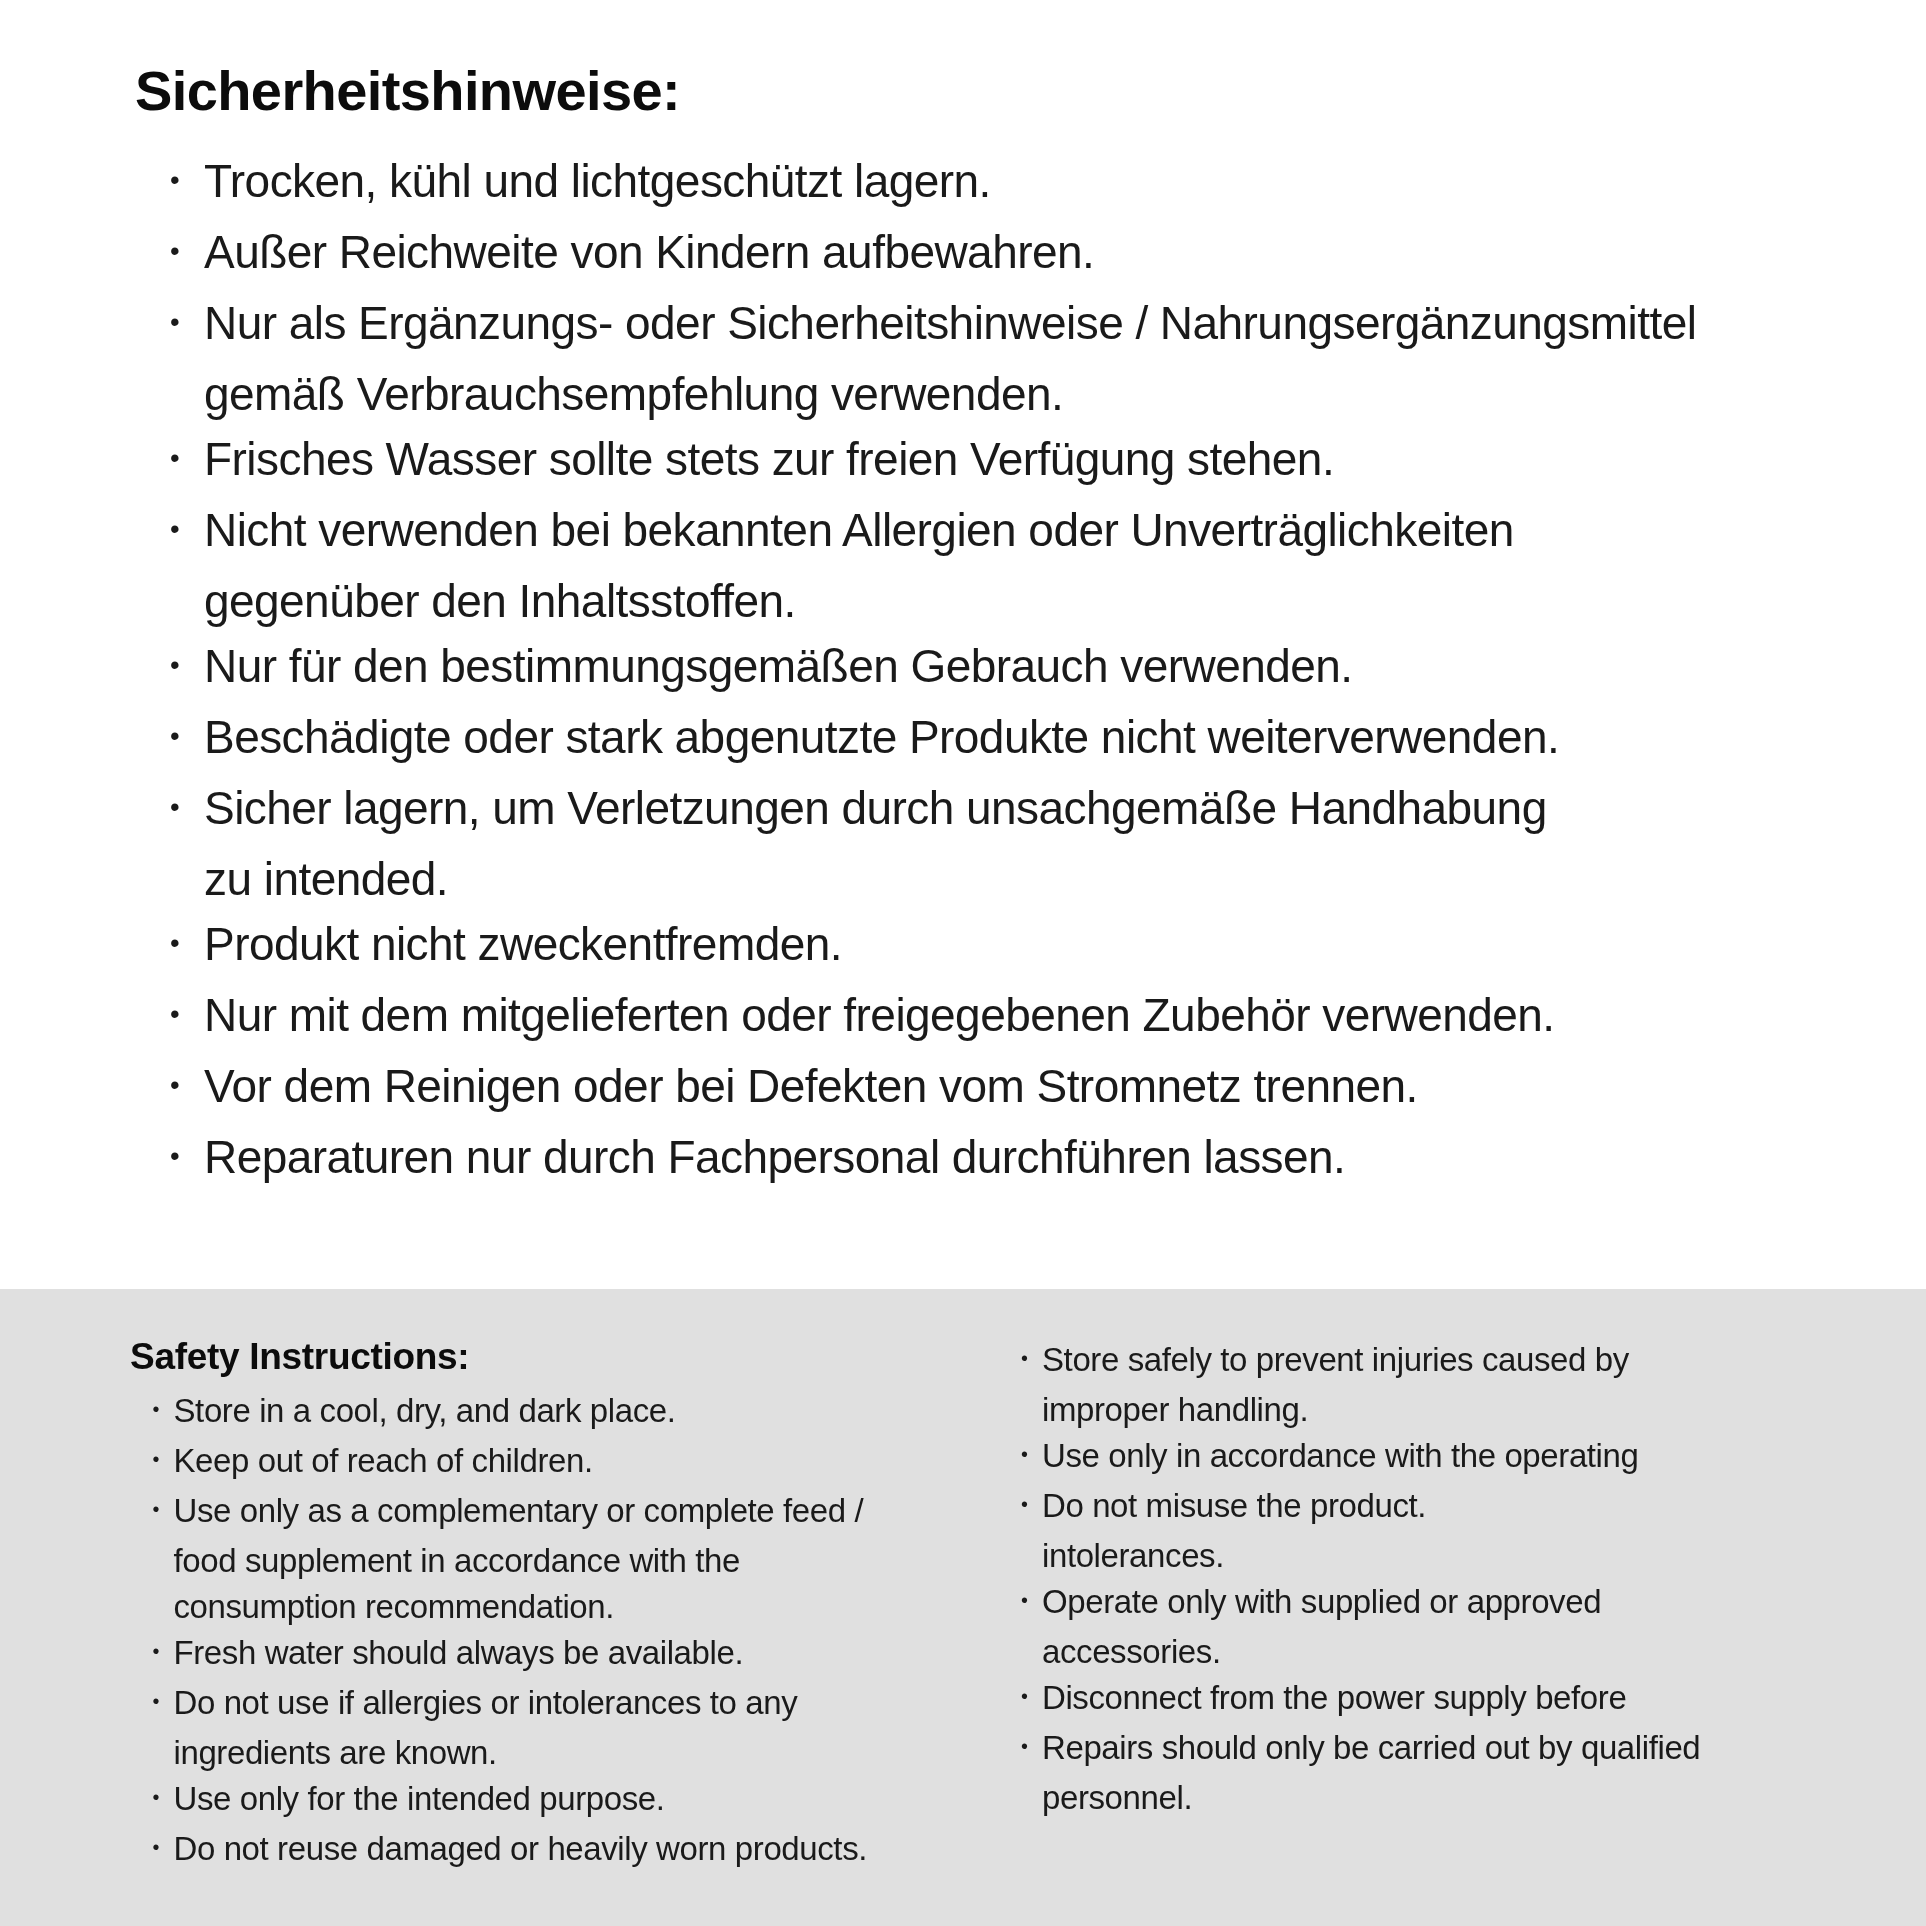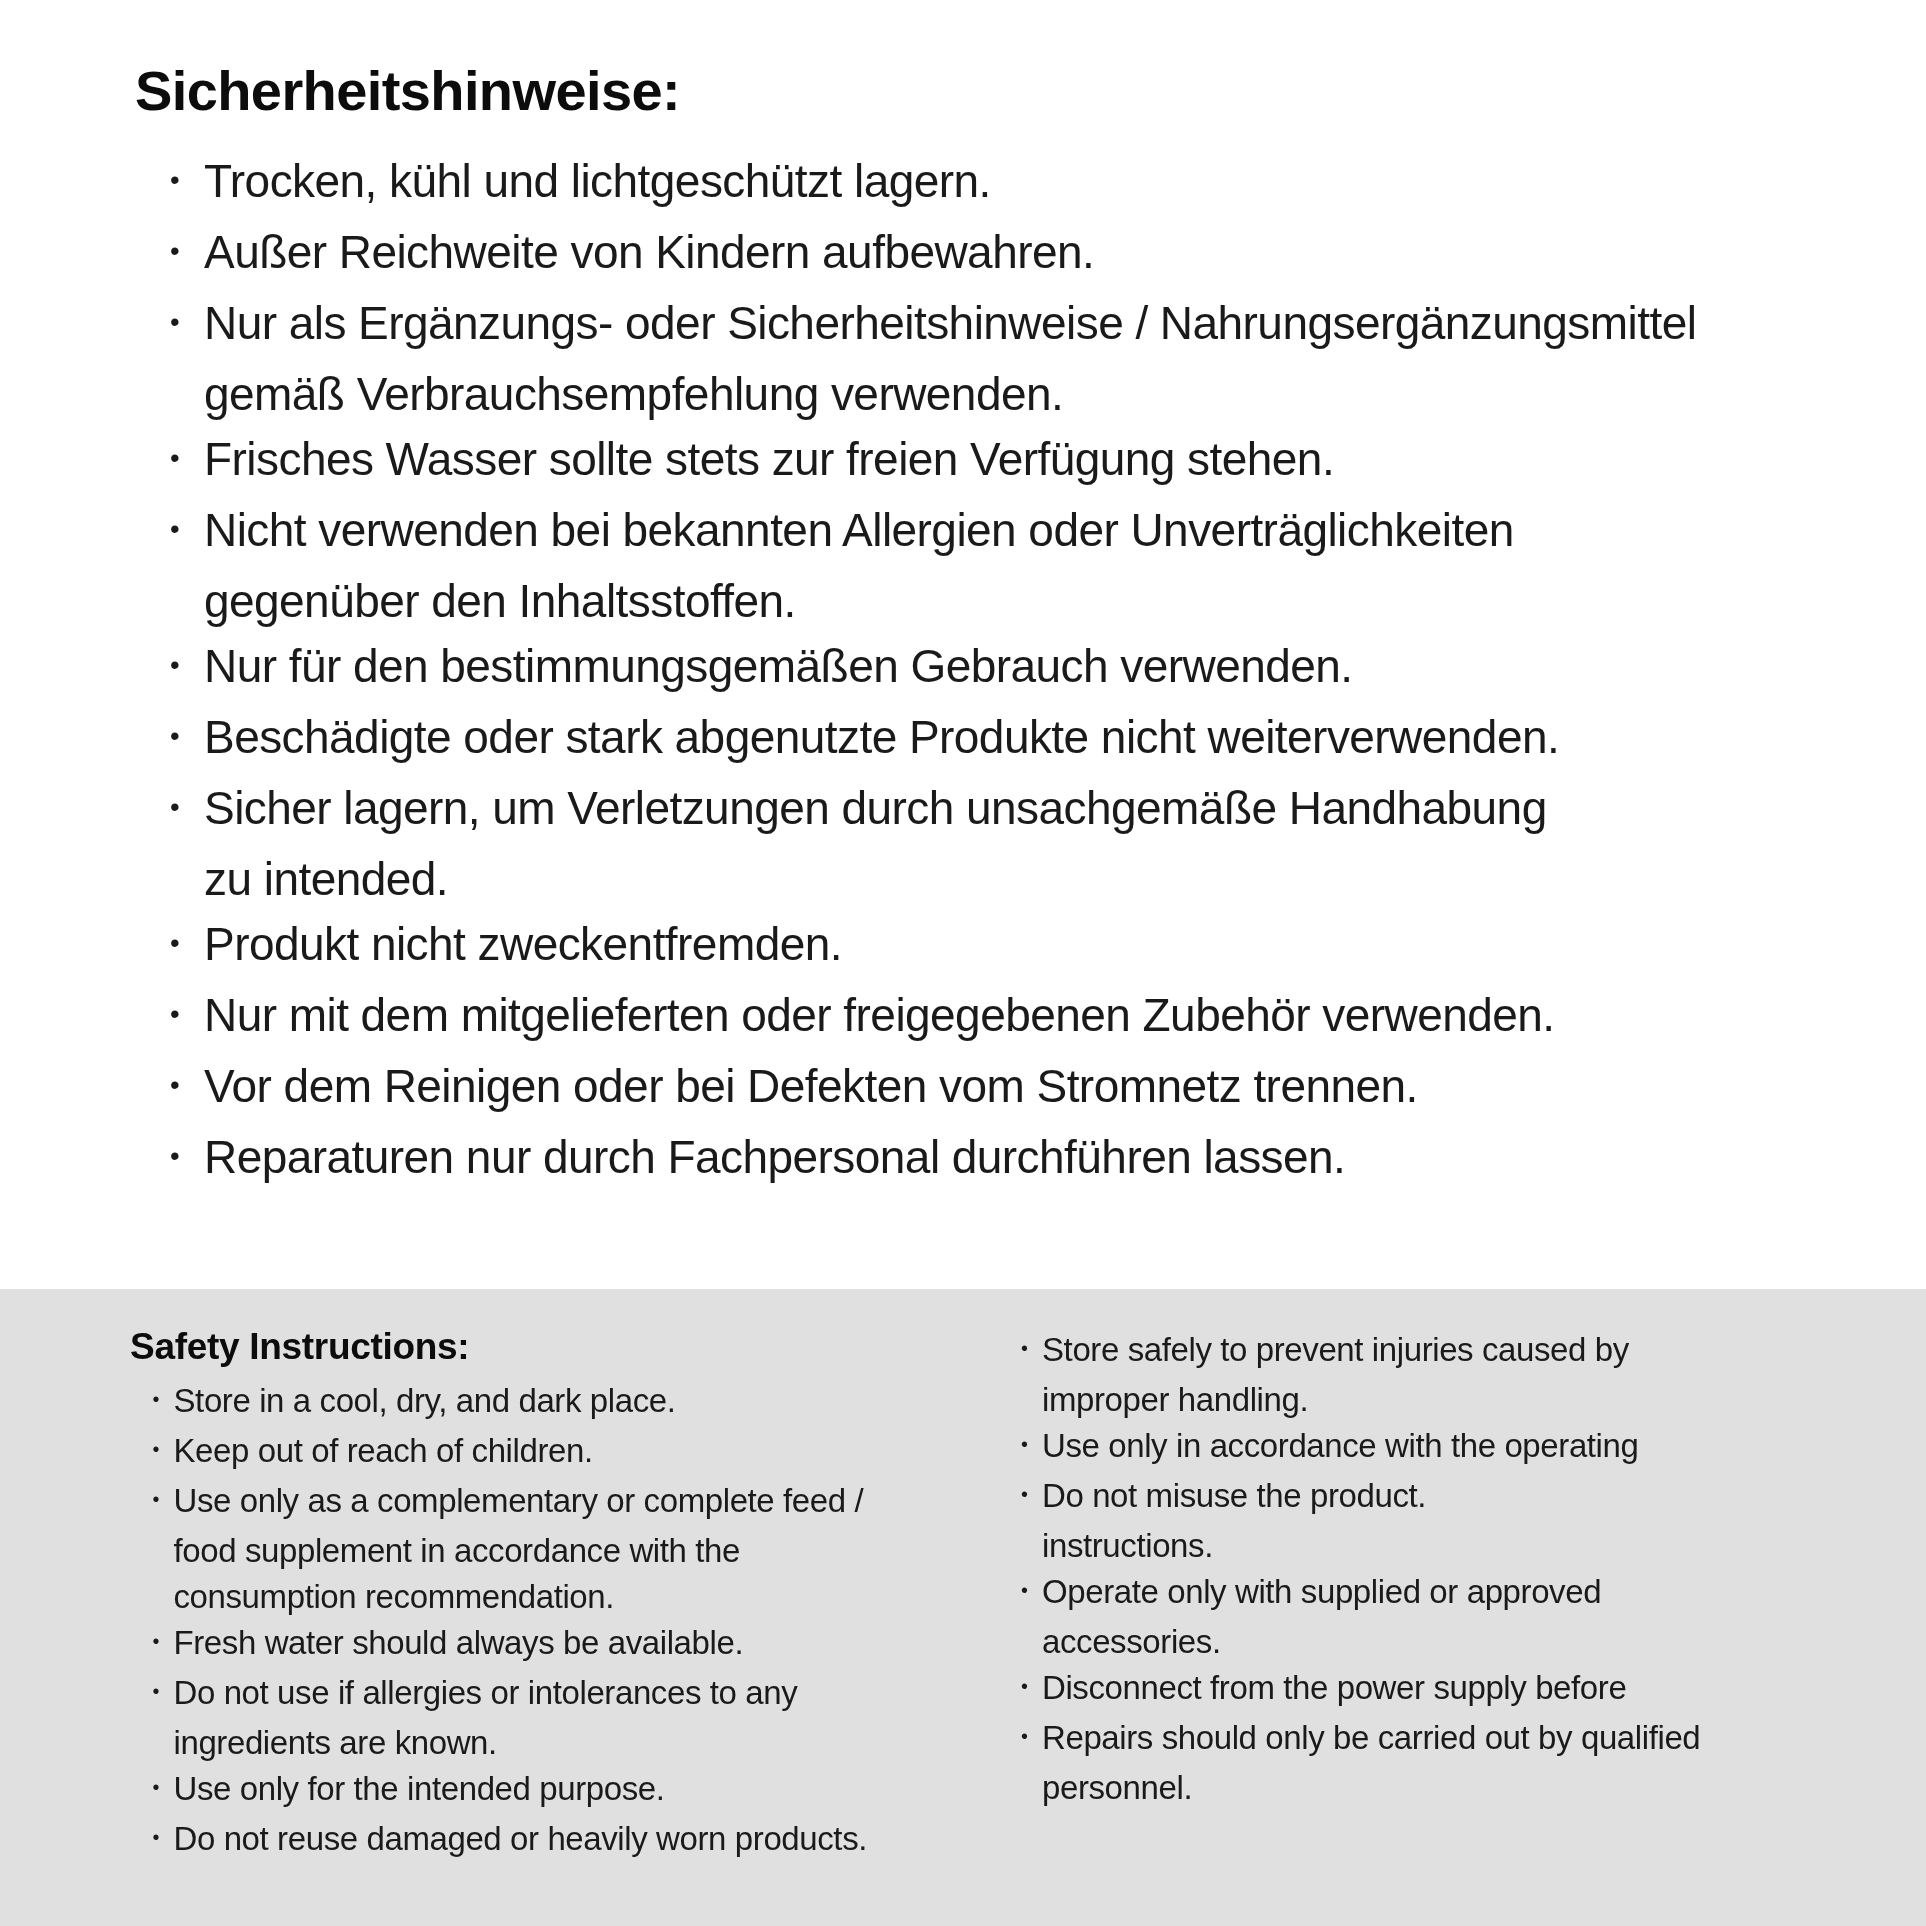--- a/index.html
+++ b/index.html
@@ -42,21 +42,21 @@
     font-size:.60em;
     position:relative;
     top:-.30em;
   }
   .de .dot{width:34px;}
   .de .line.c{padding-left:34px;}
   
   .en{
     width:1926px;height:637px;
     background:#e0e0e0;
-    padding:32px 51px 0 130px;
+    padding:42px 51px 0 130px;
     display:flex;
     align-items:flex-start;
     overflow:hidden;
   }
   .col-left{width:891px;flex:none;}
   .col-right{flex:1 1 auto;margin-top:5.8px;}
   .en-h{
     margin:0;
     font-size:37px;
     line-height:51px;
@@ -115,21 +115,21 @@
         <div class="line b"><span class="dot">•</span><span class="txt">Use only for the intended purpose.</span></div>
         <div class="line b"><span class="dot">•</span><span class="txt">Do not reuse damaged or heavily worn products.</span></div>
       </div>
     </div>
     <div class="col-right">
       <div class="en-list">
         <div class="line b"><span class="dot">•</span><span class="txt">Store safely to prevent injuries caused by</span></div>
         <div class="line c"><span class="txt">improper handling.</span></div>
         <div class="line b"><span class="dot">•</span><span class="txt">Use only in accordance with the operating</span></div>
         <div class="line b"><span class="dot">•</span><span class="txt">Do not misuse the product.</span></div>
-        <div class="line c"><span class="txt">instructions.</span></div>
+        <div class="line c"><span class="txt">intolerances.</span></div>
         <div class="line b"><span class="dot">•</span><span class="txt">Operate only with supplied or approved</span></div>
         <div class="line c"><span class="txt">accessories.</span></div>
         <div class="line b"><span class="dot">•</span><span class="txt">Disconnect from the power supply before</span></div>
         <div class="line b"><span class="dot">•</span><span class="txt">Repairs should only be carried out by qualified</span></div>
         <div class="line c"><span class="txt">personnel.</span></div>
       </div>
     </div>
   </section>
 
 </div>

